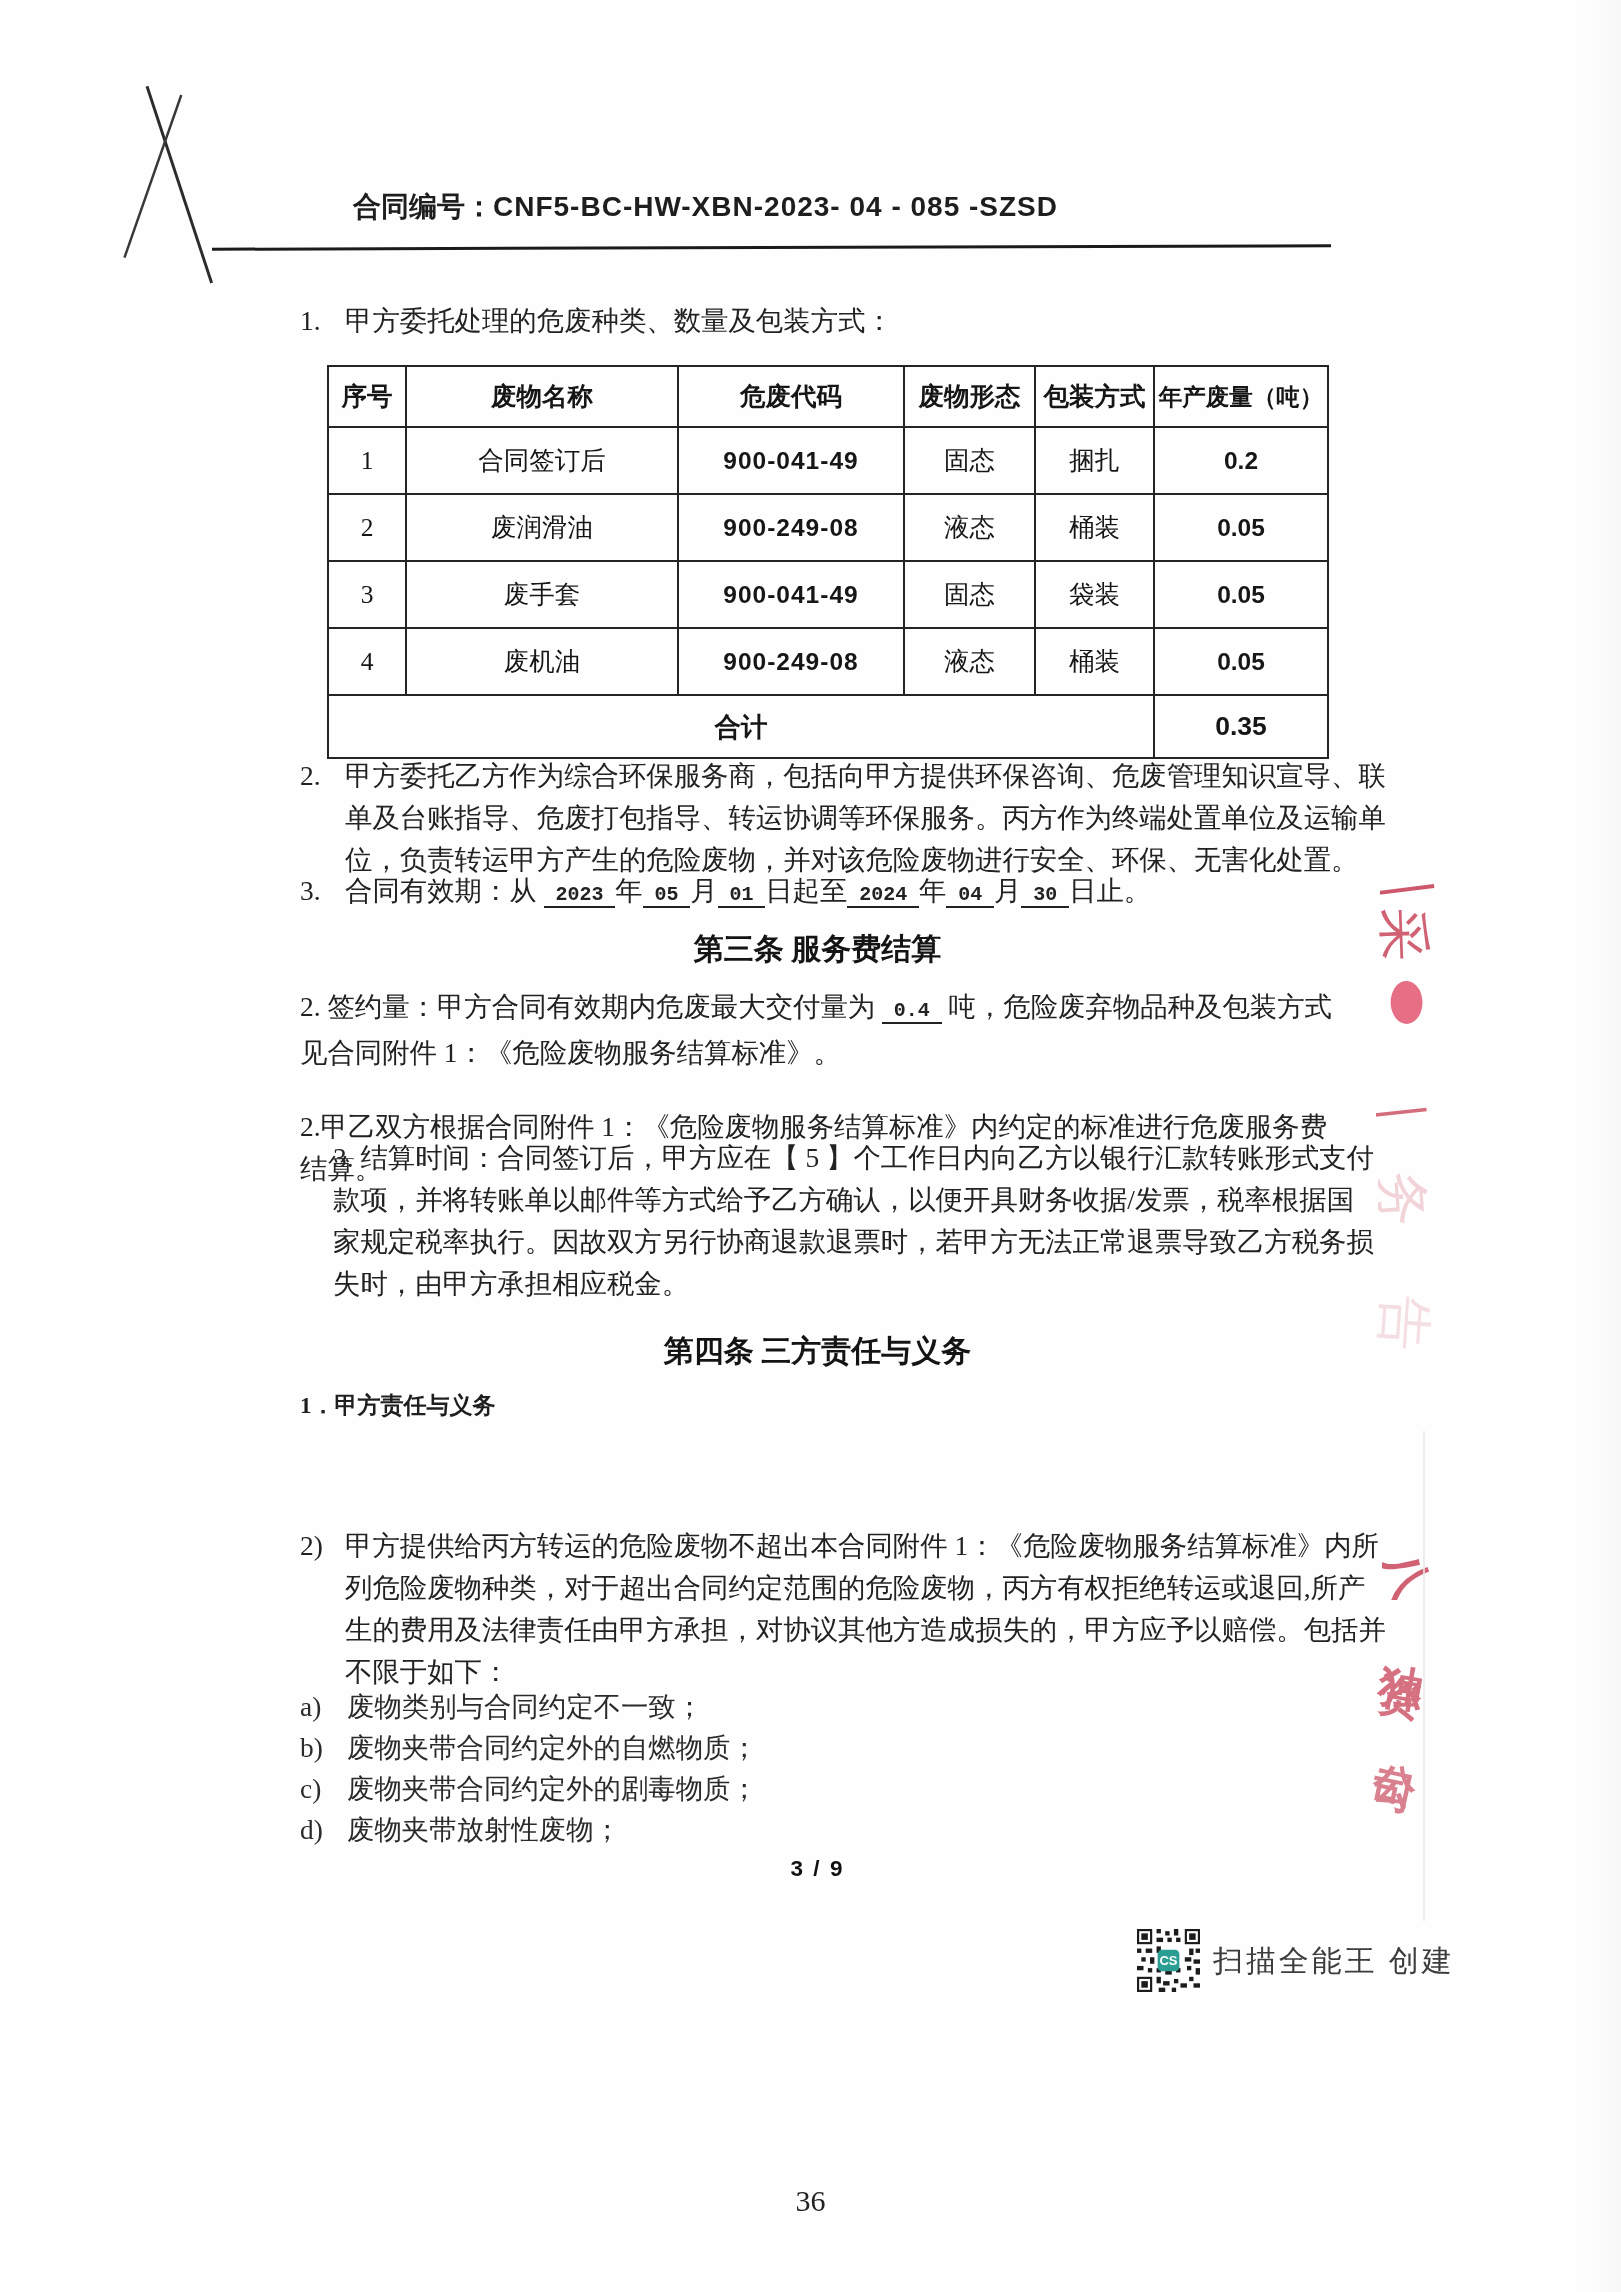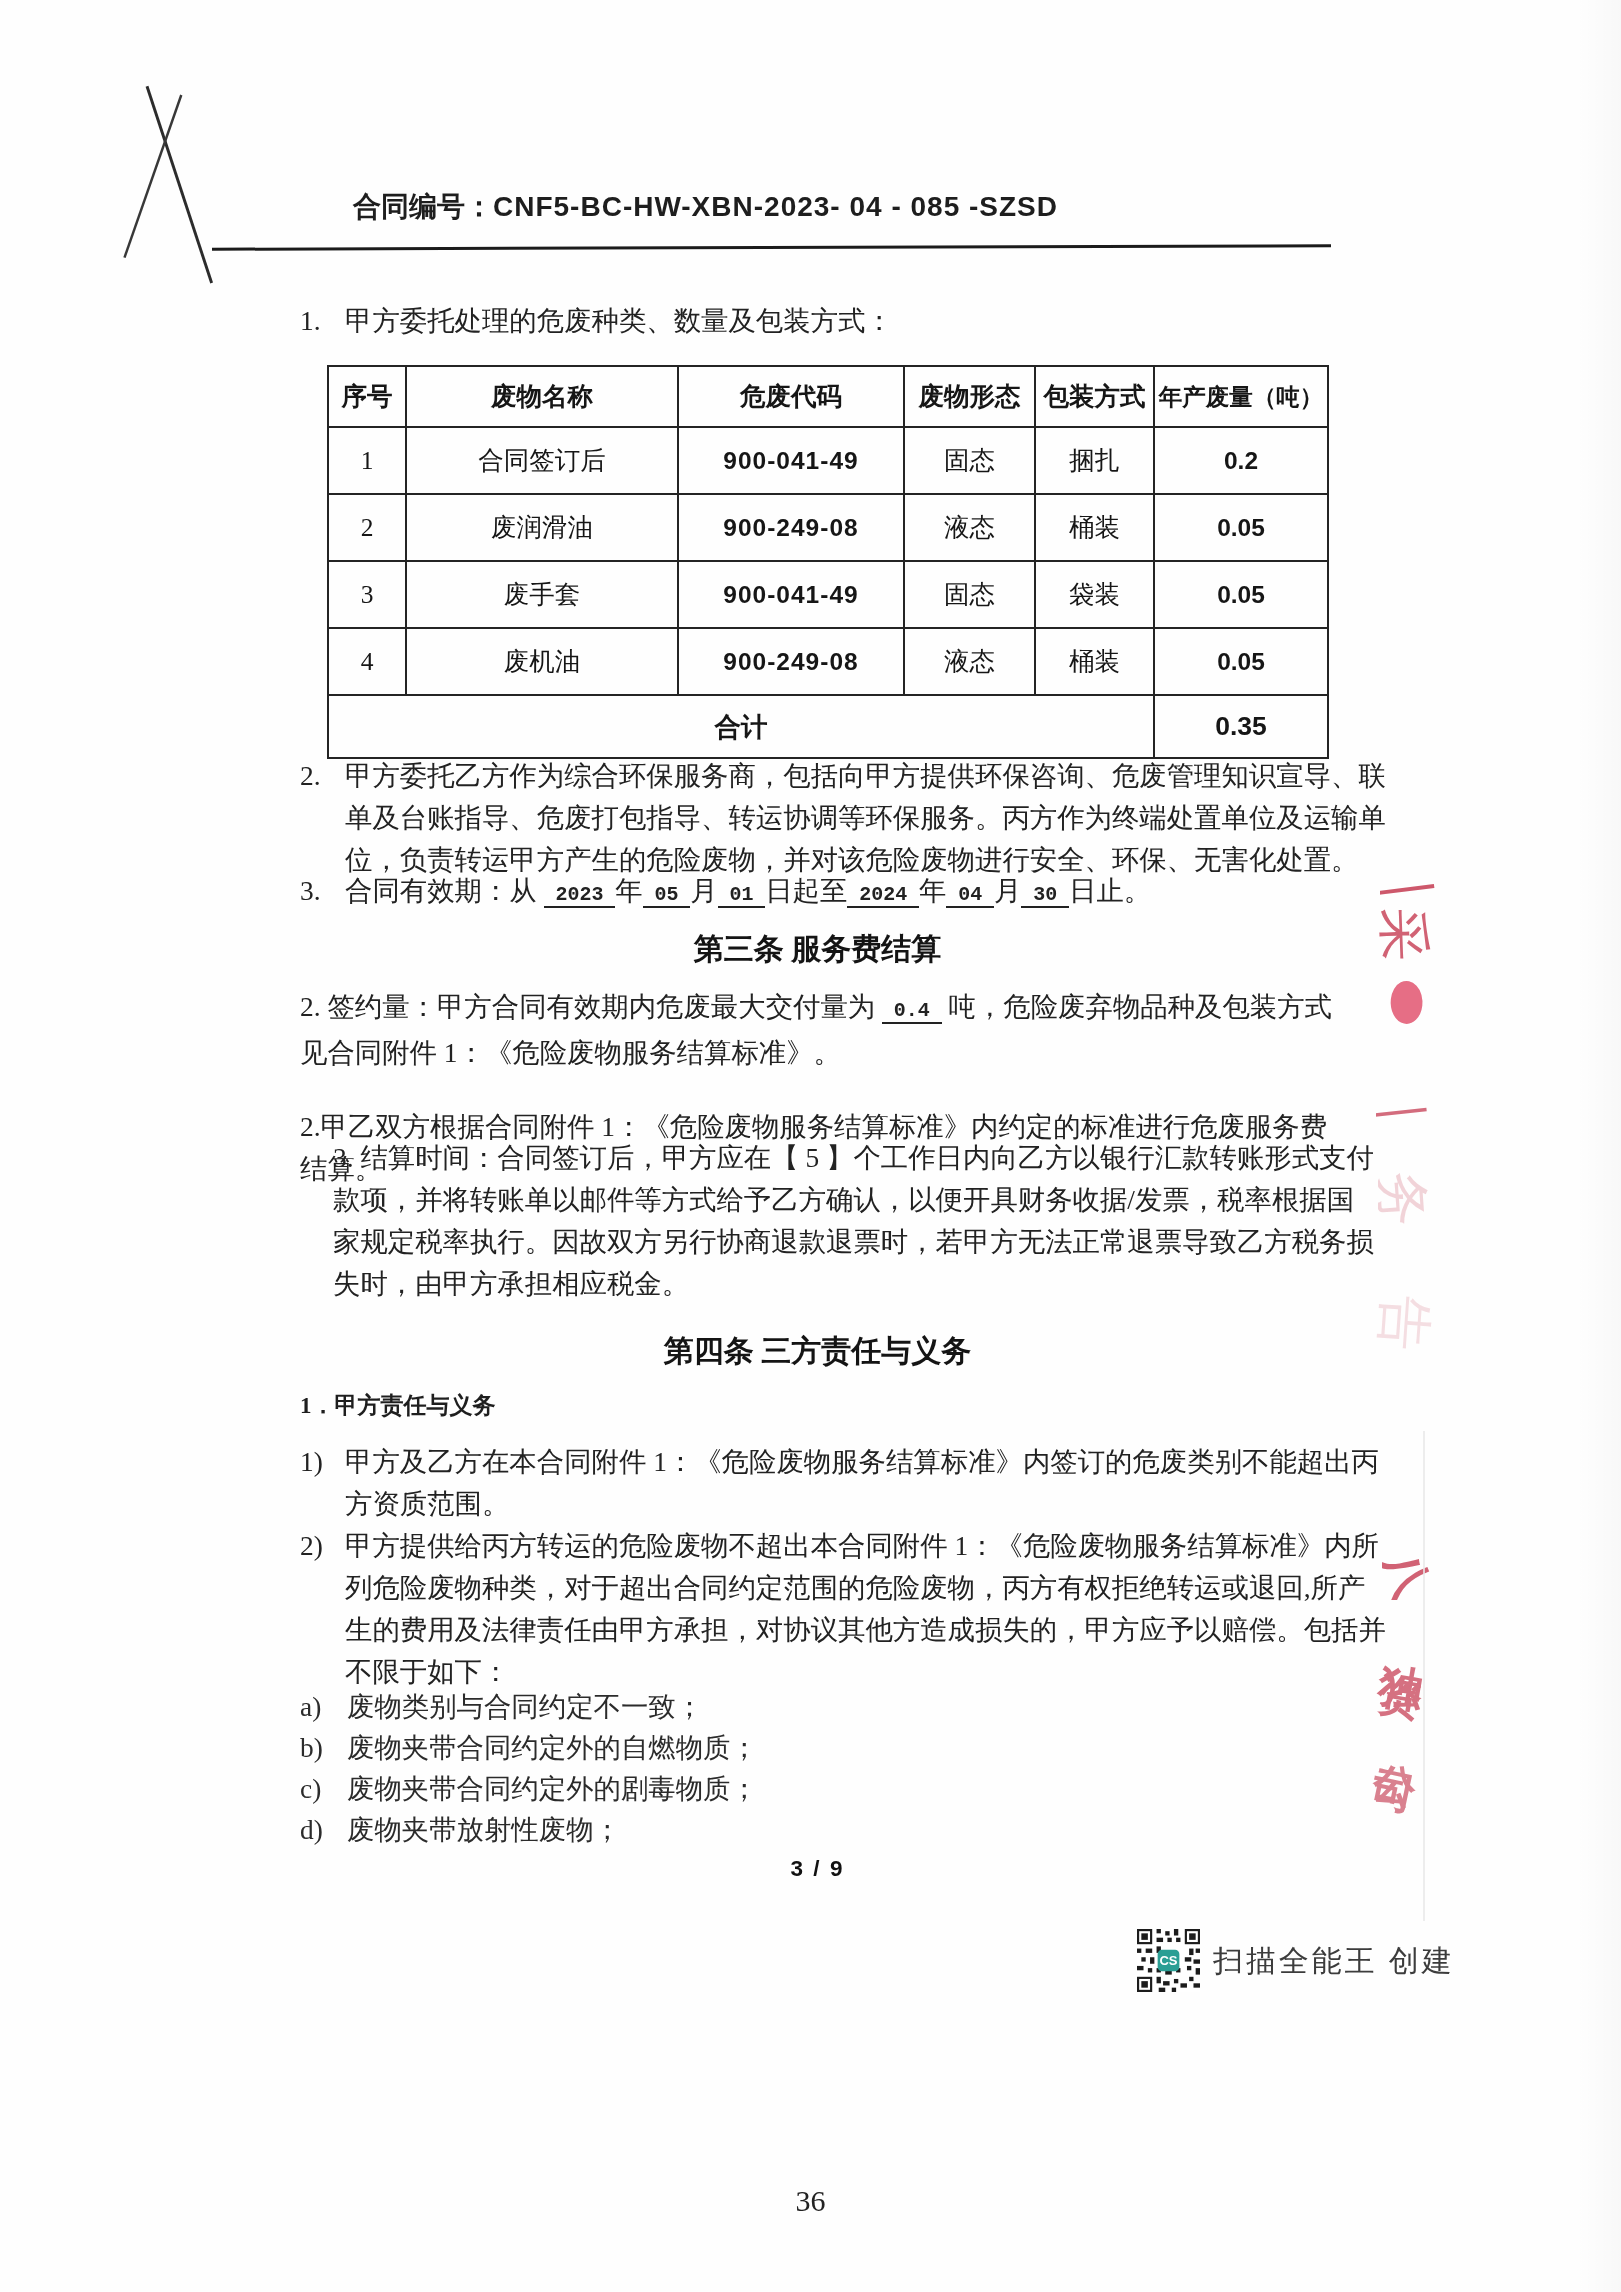--- a/index.html
+++ b/index.html
@@ -185,23 +185,20 @@
     <span class="uline">0.4</span>
     <span>吨，危险废弃物品种及包装方式见合同附件 1：《危险废物服务结算标准》。</span>
   </div>
 
   <div class="abs bt s3p2">2.甲乙双方根据合同附件 1：《危险废物服务结算标准》内约定的标准进行危废服务费结算。</div>
   <div class="abs bt s3p3">3. 结算时间：合同签订后，甲方应在【 5 】个工作日内向乙方以银行汇款转账形式支付款项，并将转账单以邮件等方式给予乙方确认，以便开具财务收据/发票，税率根据国家规定税率执行。因故双方另行协商退款退票时，若甲方无法正常退票导致乙方税务损失时，由甲方承担相应税金。</div>
 
   <div class="abs sec-title s4-title">第四条 三方责任与义务</div>
   <div class="abs s4sub1">1．甲方责任与义务</div>
 
-  <div class="abs bt hang s4i1">
-    <span class="mk">1)</span><span>甲方及乙方在本合同附件 1：《危险废物服务结算标准》内签订的危废类别不能超出丙方资质范围。</span>
-  </div>
 
   <div class="abs bt hang s4i2">
     <span class="mk">2)</span><span>甲方提供给丙方转运的危险废物不超出本合同附件 1：《危险废物服务结算标准》内所列危险废物种类，对于超出合同约定范围的危险废物，丙方有权拒绝转运或退回,所产生的费用及法律责任由甲方承担，对协议其他方造成损失的，甲方应予以赔偿。包括并不限于如下：</span>
   </div>
 
   <div class="abs bt hang subli li-a">
     <span class="mk2">a)</span><span>废物类别与合同约定不一致；</span>
   </div>
   <div class="abs bt hang subli li-b">
     <span class="mk2">b)</span><span>废物夹带合同约定外的自燃物质；</span>

